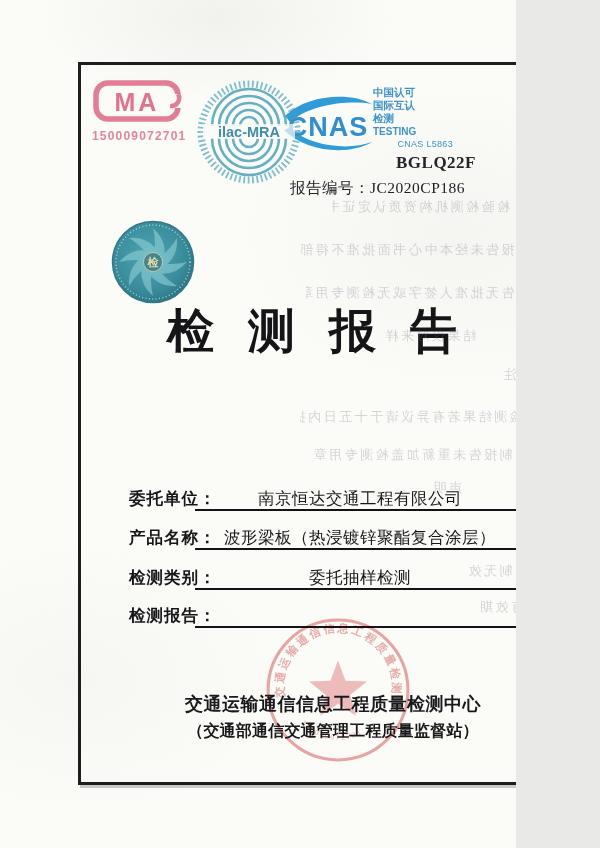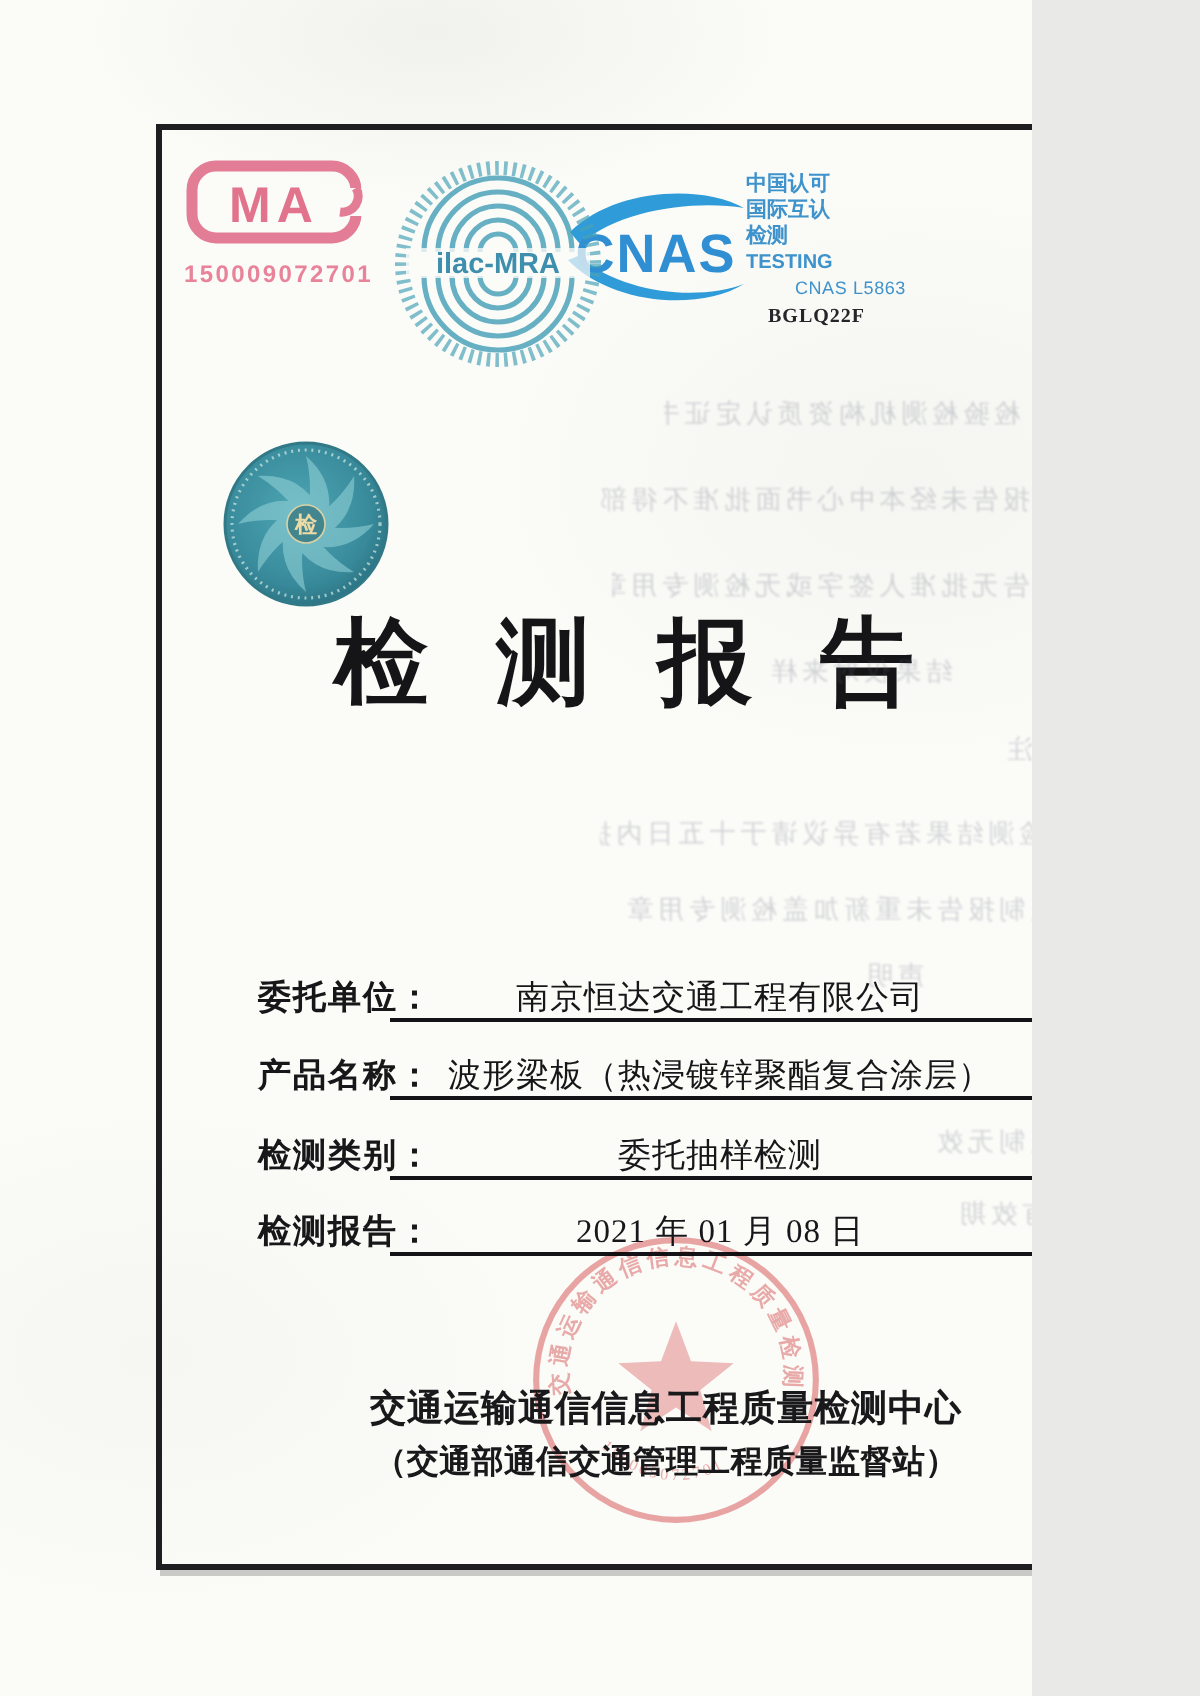--- a/index.html
+++ b/index.html
@@ -32,22 +32,22 @@
   .cnas{position:absolute;left:281px;top:88px;z-index:2;}
   .cnas-logo{position:absolute;left:0;top:4px;width:94px;height:62px;}
   .cnas-lines{
     position:absolute;left:92px;top:-2px;width:80px;
     font-family:"Liberation Sans",sans-serif;color:#3f93cc;
     font-size:10.5px;font-weight:700;line-height:13px;white-space:nowrap;
   }
   .cnas-lines .en{font-size:10px;}
   .cnas-lines .code{font-weight:400;font-size:9px;letter-spacing:.3px;text-align:right;}
   .bglq{
-    position:absolute;left:384px;top:153px;
-    font-family:"Liberation Serif",serif;font-size:10px;font-weight:700;color:#26262a;letter-spacing:.5px;
+    position:absolute;left:396px;top:153px;
+    font-family:"Liberation Serif",serif;font-size:17px;font-weight:700;color:#26262a;letter-spacing:.5px;
   }
   .jt{position:absolute;left:449px;top:86px;width:98px;text-align:center;}
   .jt-caption{
     margin-top:1px;font-family:"Liberation Sans",sans-serif;
     font-size:8.5px;font-weight:700;color:#22418f;letter-spacing:.2px;white-space:nowrap;
   }
   .report-no{
     position:absolute;left:290px;top:178px;
     font-size:15.5px;color:#222226;letter-spacing:.5px;white-space:nowrap;
   }
@@ -140,20 +140,23 @@
       <div>中国认可</div>
       <div>国际互认</div>
       <div>检测</div>
       <div class="en">TESTING</div>
       <div class="code">CNAS L5863</div>
     </div>
   </div>
   <div class="bglq">BGLQ22F</div>
 
 
+  <div class="report-no">
+    <span>报告编号：</span><span>JC2020CP186</span>
+  </div>
 
   <svg class="seal" viewBox="0 0 84 84">
     <defs>
       <radialGradient id="sealg" cx="45%" cy="42%" r="65%">
         <stop offset="0%" stop-color="#41a0ae"></stop>
         <stop offset="70%" stop-color="#2a8294"></stop>
         <stop offset="100%" stop-color="#176273"></stop>
       </radialGradient>
     </defs>
     <circle cx="42" cy="42" r="40.5" fill="url(#sealg)" stroke="#23707f" stroke-width="1.5"></circle>
@@ -200,21 +203,20 @@
     <div class="val">波形梁板（热浸镀锌聚酯复合涂层）</div>
     <div class="uline"></div>
   </div>
   <div class="row" style="top:567px;">
     <div class="lbl">检测类别：</div>
     <div class="val">委托抽样检测</div>
     <div class="uline"></div>
   </div>
   <div class="row" style="top:605px;">
     <div class="lbl">检测报告：</div>
-    <div class="val">2021 年 01 月 08 日</div>
     <div class="uline"></div>
   </div>
 
   <svg class="stamp-bottom" viewBox="0 0 150 150">
     <defs>
       <path id="arcTop" d="M22,82 A54,54 0 1 1 128,82" fill="none"></path>
       <path id="arcBot" d="M38,108 A50,50 0 0 0 112,108" fill="none"></path>
     </defs>
     <circle cx="75" cy="75" r="69" fill="none" stroke="#dd5f5f" stroke-width="3"></circle>
     <path d="M75,46 L82.4,65.8 L103.5,66.7 L87,79.9 L92.6,100.3 L75,88.6 L57.4,100.3 L63,79.9 L46.5,66.7 L67.6,65.8 Z" fill="#e06a6a" opacity=".8"></path>

